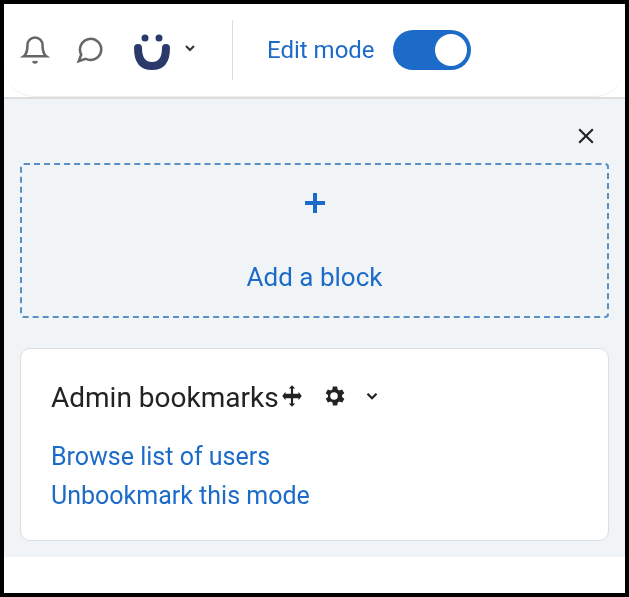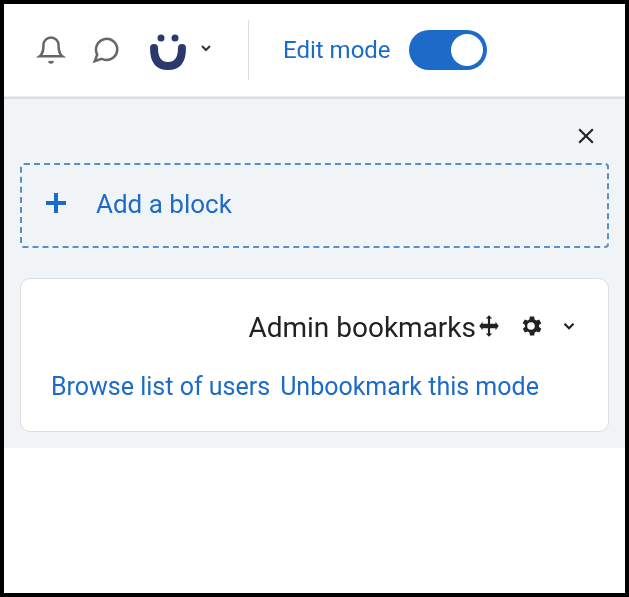--- a/index.html
+++ b/index.html
@@ -9,24 +9,25 @@
     }
     body {
       font-family: -apple-system, BlinkMacSystemFont, "Segoe UI", Roboto, Helvetica, Arial, sans-serif;
       background: #fff;
       width: 629px;
       height: 597px;
       border: 4px solid #000;
     }
     .topbar {
       display: flex;
-      padding: 16px 32px;
+      padding: 16px 16px;
       gap: 20px;
       background: #fff;
       border-bottom: 1px solid #eee;
+      border-radius: 31px;
     }
     .topbar-left {
       display: flex;
       align-items: center;
       gap: 24px;
     }
     .icon-btn {
       display: flex;
       align-items: center;
       justify-content: center;
@@ -90,63 +91,64 @@
     }
     .close-btn {
       cursor: pointer;
       color: #222;
     }
     .add-block {
       border: 2px dashed #5a8fc5;
       border-radius: 4px;
       padding: 24px 22px;
       display: flex;
-      align-items: flex-start;
-      gap: 28px;
+      align-items: center;
+      gap: 40px;
       cursor: pointer;
       margin-bottom: 30px;
+      flex-direction: column;
     }
     .add-block-plus {
       color: #1d6bc9;
       font-size: 28px;
       font-weight: bold;
     }
     .add-block-text {
       color: #1d6bc9;
       font-size: 26px;
     }
     .card {
       background: #fff;
       border: 1px solid #ddd;
       border-radius: 10px;
       padding: 32px 30px 30px 30px;
     }
     .card-header {
       display: flex;
-      justify-content: flex-end;
+      justify-content: flex-start;
       align-items: center;
       margin-bottom: 28px;
     }
     .card-title {
       font-size: 28px;
       font-weight: 400;
       color: #222;
     }
     .card-actions {
       display: flex;
       align-items: center;
       gap: 16px;
     }
     .card-actions > * {
       cursor: pointer;
       color: #222;
     }
     .card-links {
       display: flex;
-      flex-direction: row;
+      flex-direction: column;
       gap: 10px;
     }
     .card-link {
       color: #1d6bc9;
       font-size: 25px;
       text-decoration: none;
       cursor: pointer;
     }
   </style>
 </head>

